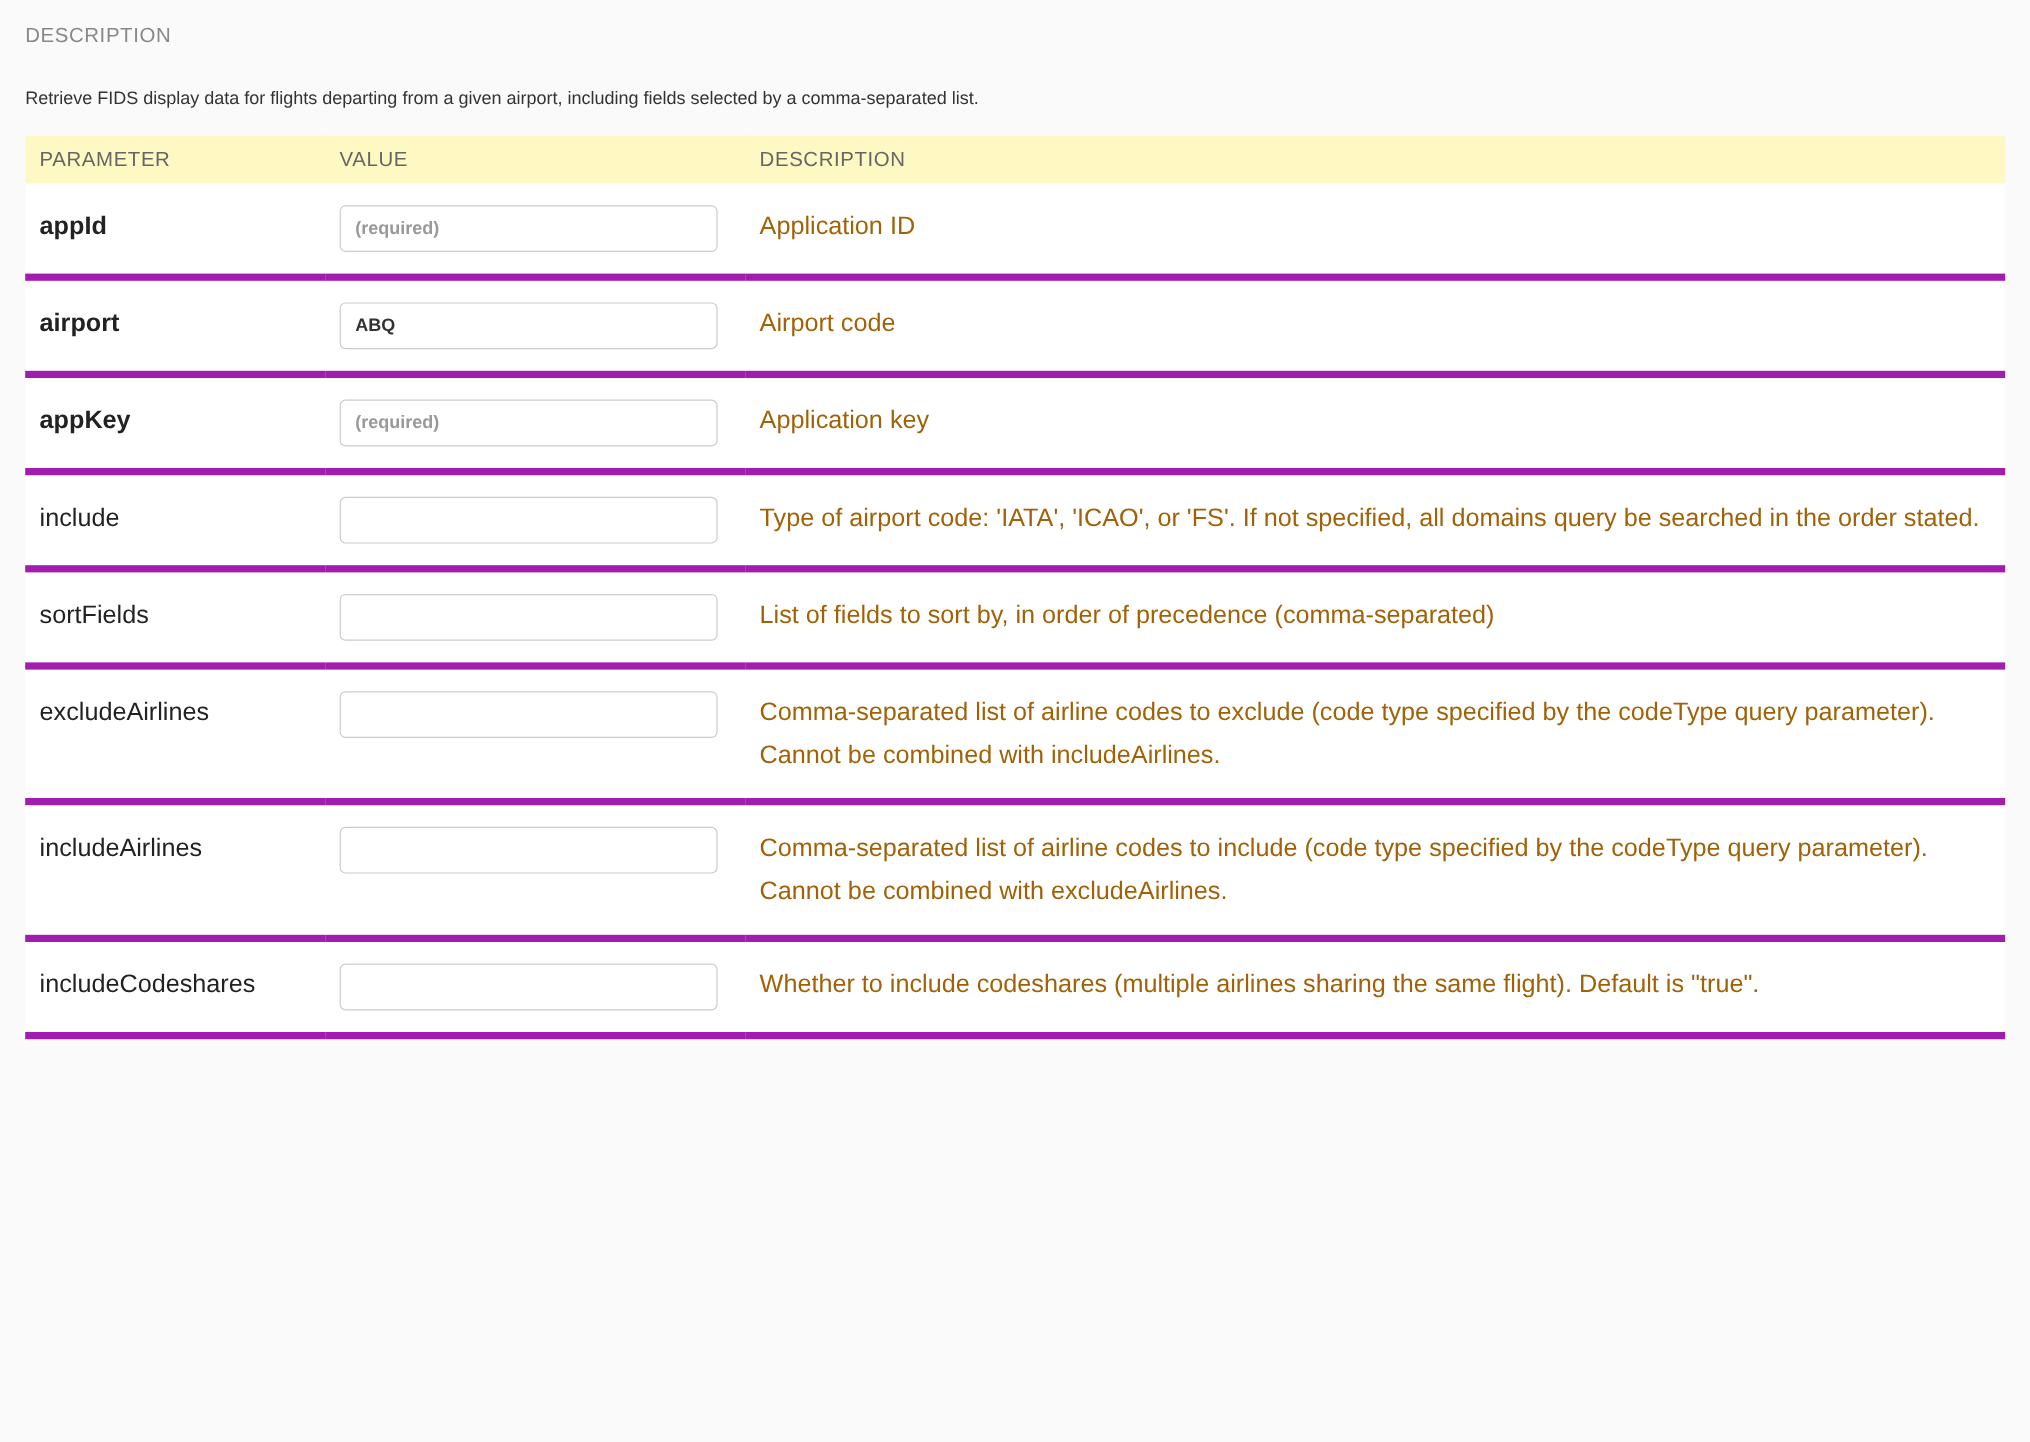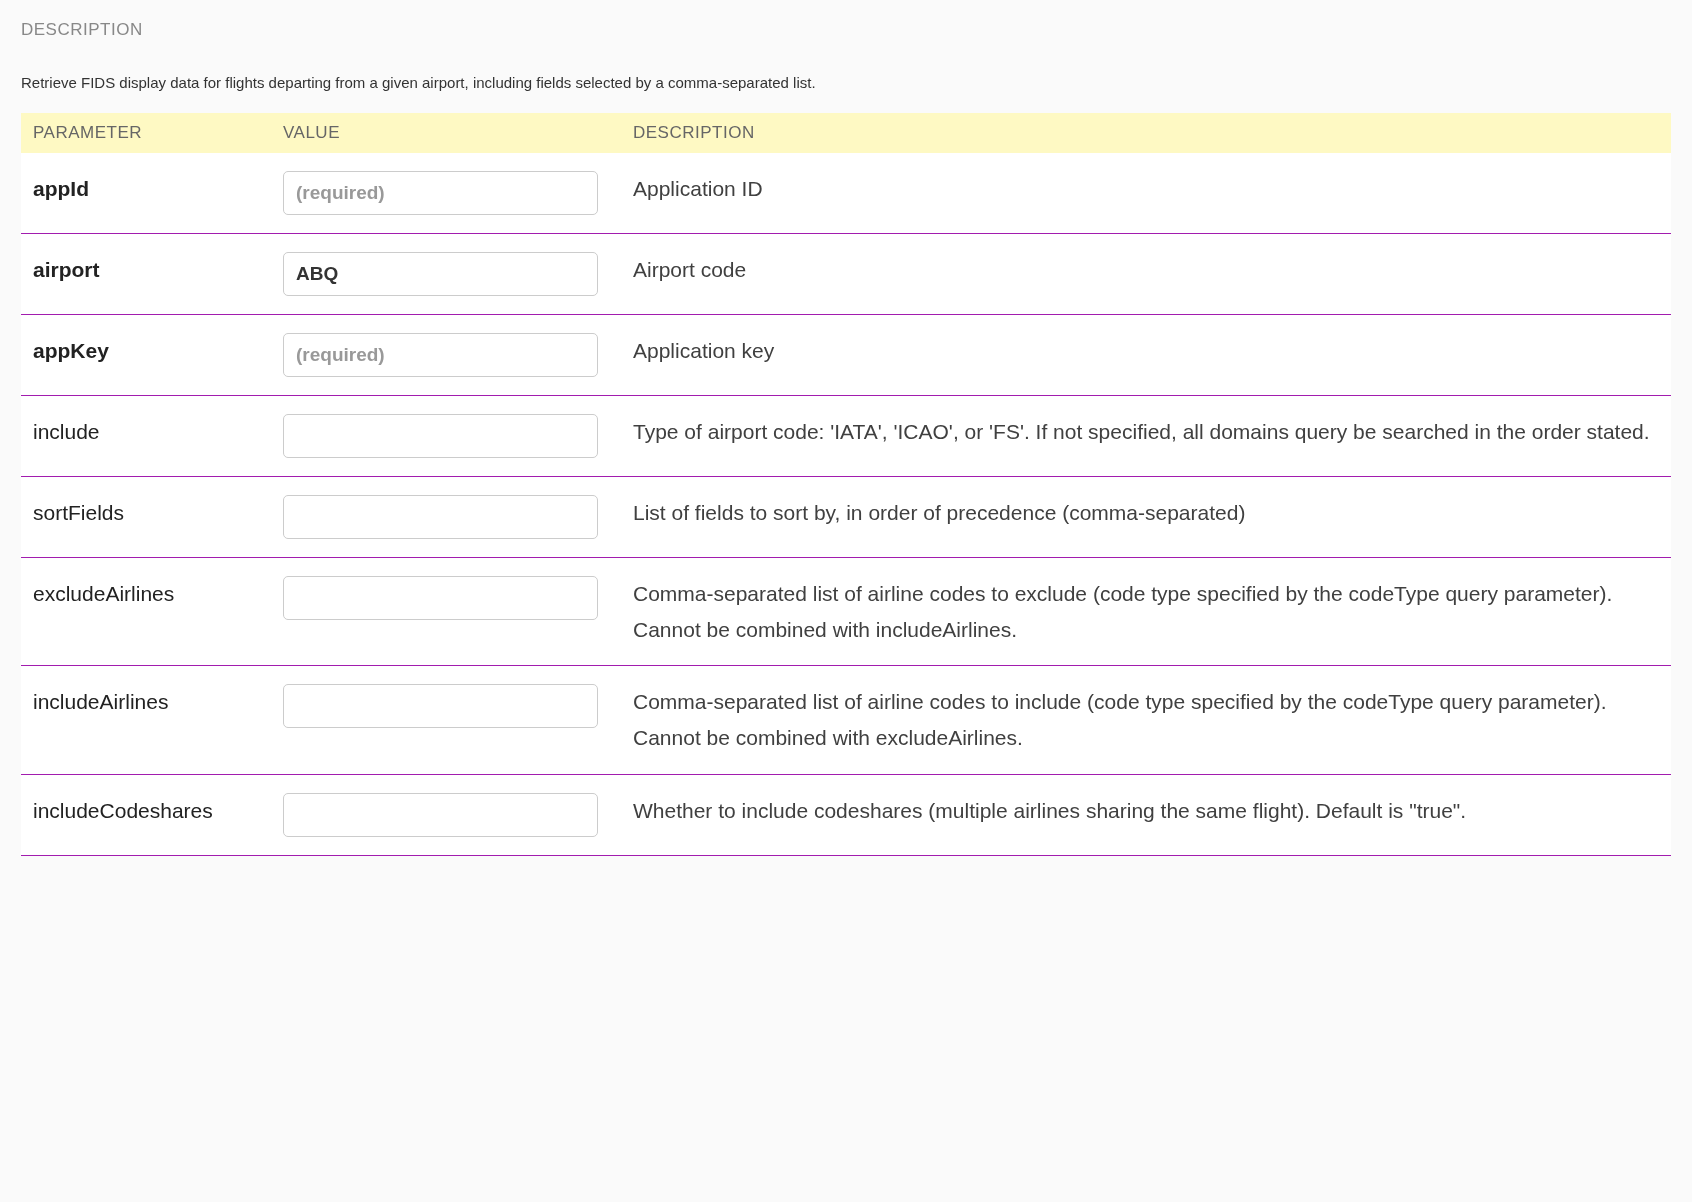--- a/index.html
+++ b/index.html
@@ -48,54 +48,54 @@
       letter-spacing: 0.5px;
       text-transform: uppercase;
     }
     .param-table th.col-param {
       width: 250px;
     }
     .param-table th.col-value {
       width: 350px;
     }
     .param-table tbody tr {
-      border-bottom: 1px solid #a21caf;
+      border-bottom: 6px solid #a21caf;
       background: #fff;
     }
     .param-table td {
       padding: 18px 12px;
       vertical-align: top;
       font-size: 21px;
       line-height: 1.7;
     }
     .param-name {
       color: #222;
     }
     .param-name.required {
       font-weight: 700;
     }
     .param-input {
       width: 315px;
       padding: 10px 12px;
-      font-size: 19px;
+      font-size: 15px;
       border: 1px solid #ccc;
       border-radius: 5px;
       font-family: inherit;
       color: #333;
       background: #fff;
     }
     .param-input.bold-value {
       font-weight: 700;
     }
     .param-input::placeholder {
       color: #999;
       font-weight: 700;
     }
     .param-desc {
-      color: #404040;
+      color: #a16207;
     }
   </style>
 </head>
 <body>
 
 <div class="container">
   <div class="section-label">DESCRIPTION</div>
   <div class="description-text">Retrieve FIDS display data for flights departing from a given airport, including fields selected by a comma-separated list.</div>
 
   <table class="param-table">

